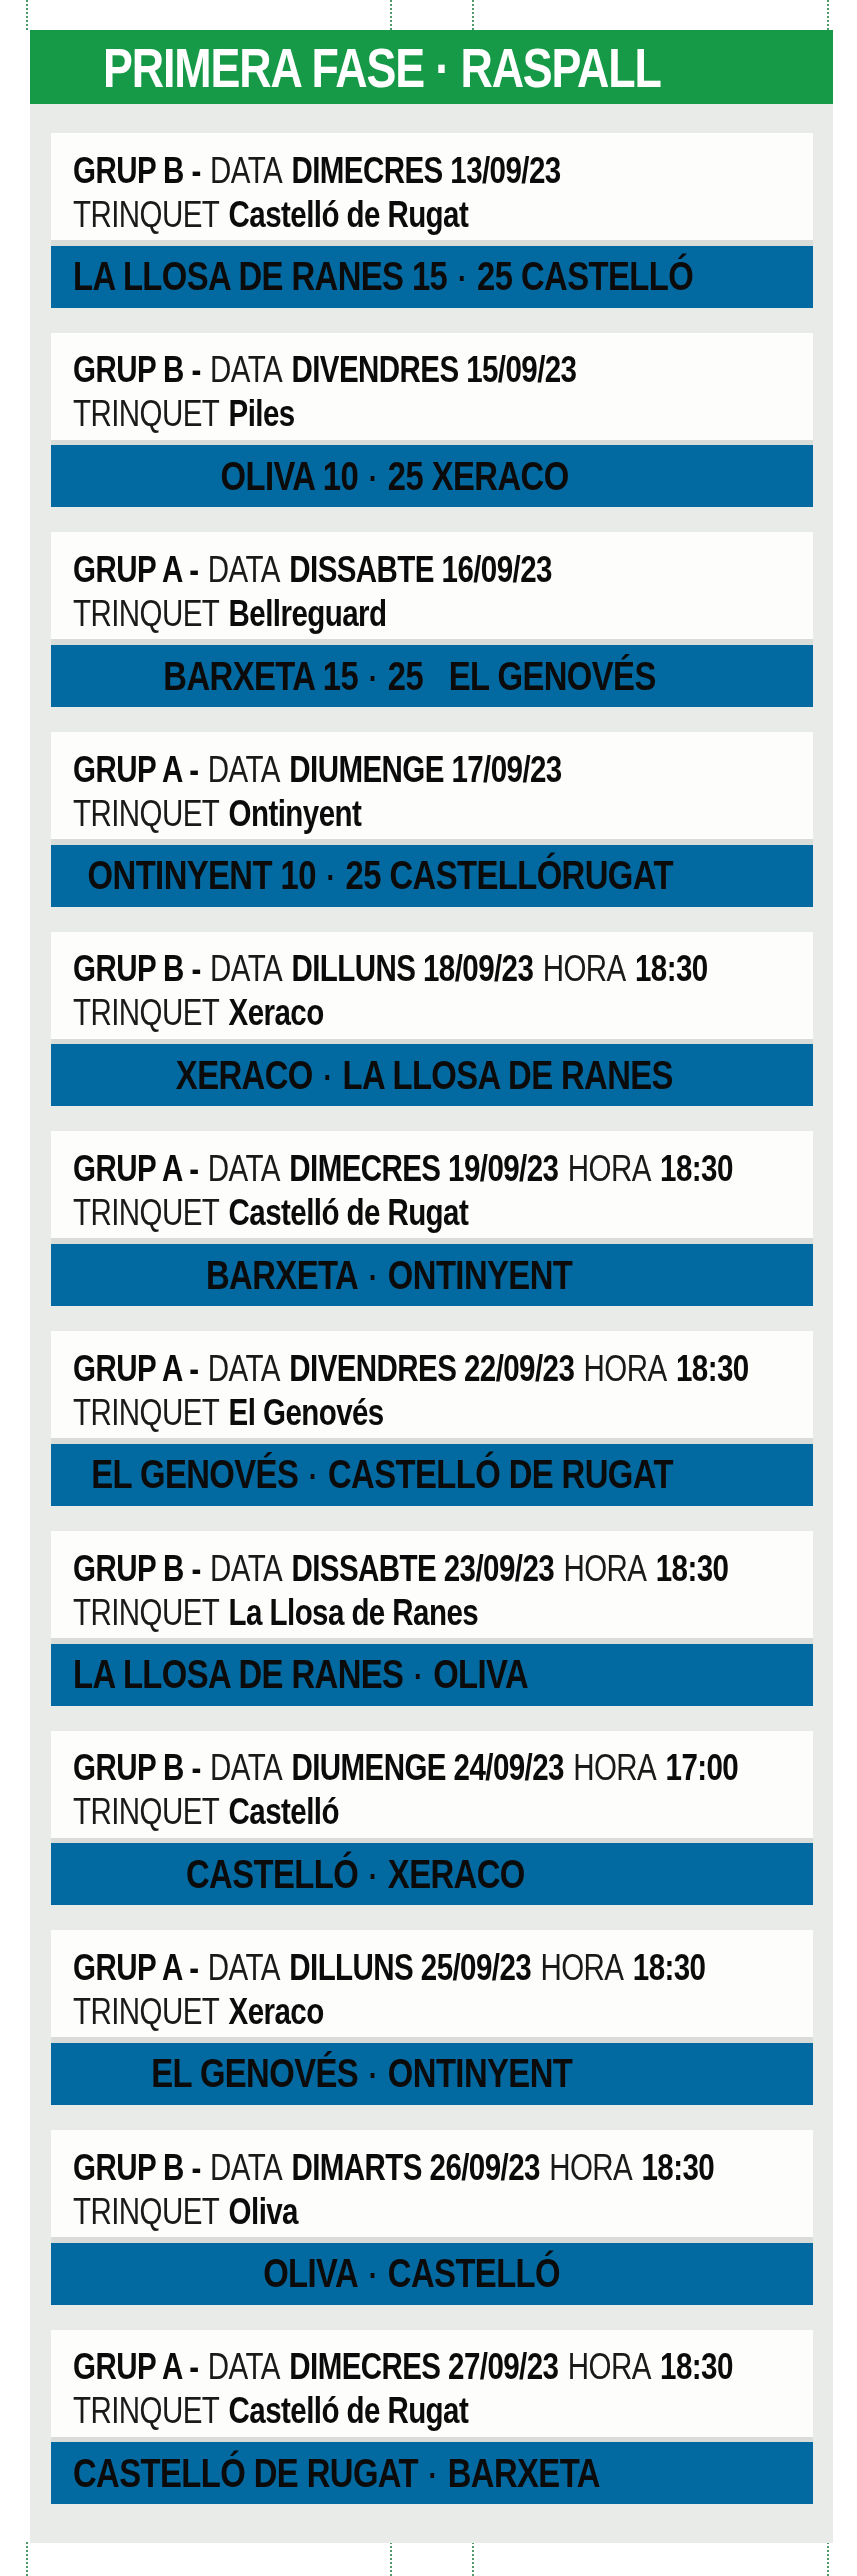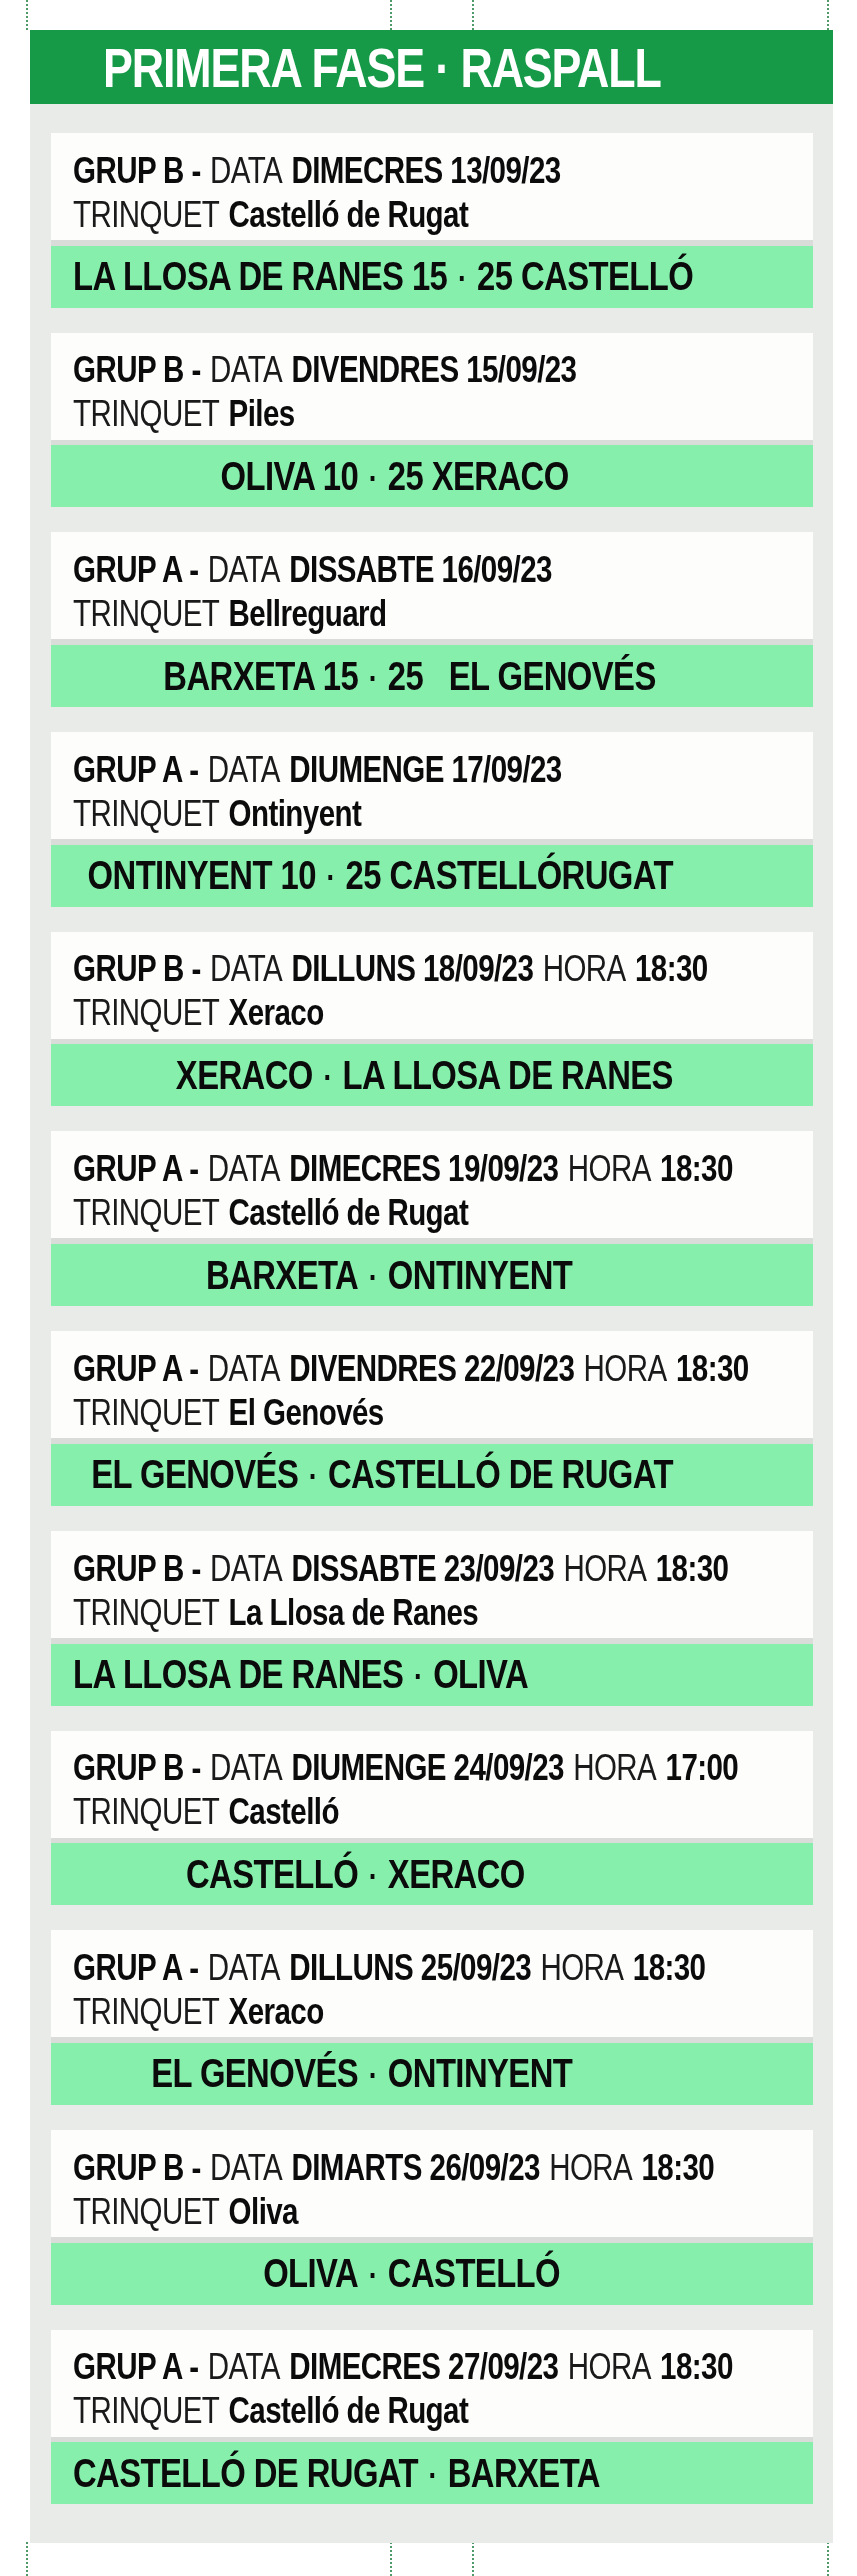--- a/index.html
+++ b/index.html
@@ -42,21 +42,21 @@
   .info-line{
     display:flex;align-items:baseline;gap:11.4px;white-space:nowrap;
     font-size:36px;line-height:44px;letter-spacing:-0.7px;
     transform:scaleX(0.82);transform-origin:0 50%;width:122%;
   }
   .seg-b{font-weight:700;color:#0b0b0b;}
   .seg-r{font-weight:400;color:#1a1a1a;}
   .card-divider{height:5.7px;background:#d9dcd8;}
   .card-result{
     height:62px;box-sizing:border-box;display:flex;align-items:center;
-    padding:0 8.6px 0 21.4px;background:#86efac;
+    padding:0 8.6px 0 21.4px;background:#0369a1;
   }
   .result-row{
     display:flex;align-items:baseline;width:122%;
     transform:scaleX(0.82);transform-origin:0 50%;
     font-weight:700;font-size:40px;letter-spacing:-0.7px;color:#0b0b0b;
   }
   .result-home{flex:1 1 0;text-align:right;white-space:nowrap;}
   .result-away{flex:1 1 0;text-align:left;white-space:nowrap;}
   .result-dot{margin:0 13px;font-size:33px;}
 </style>

